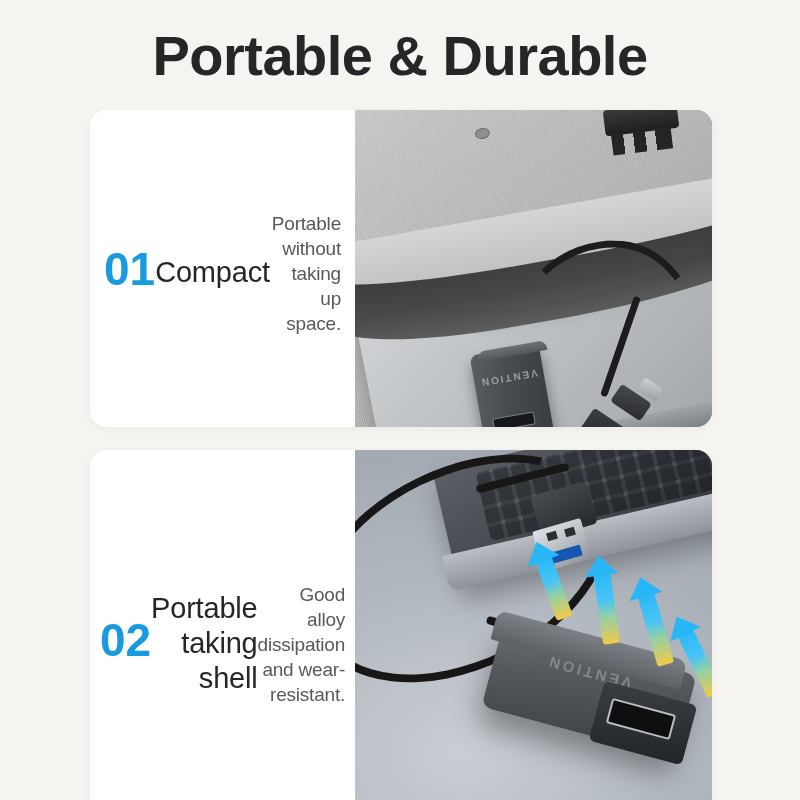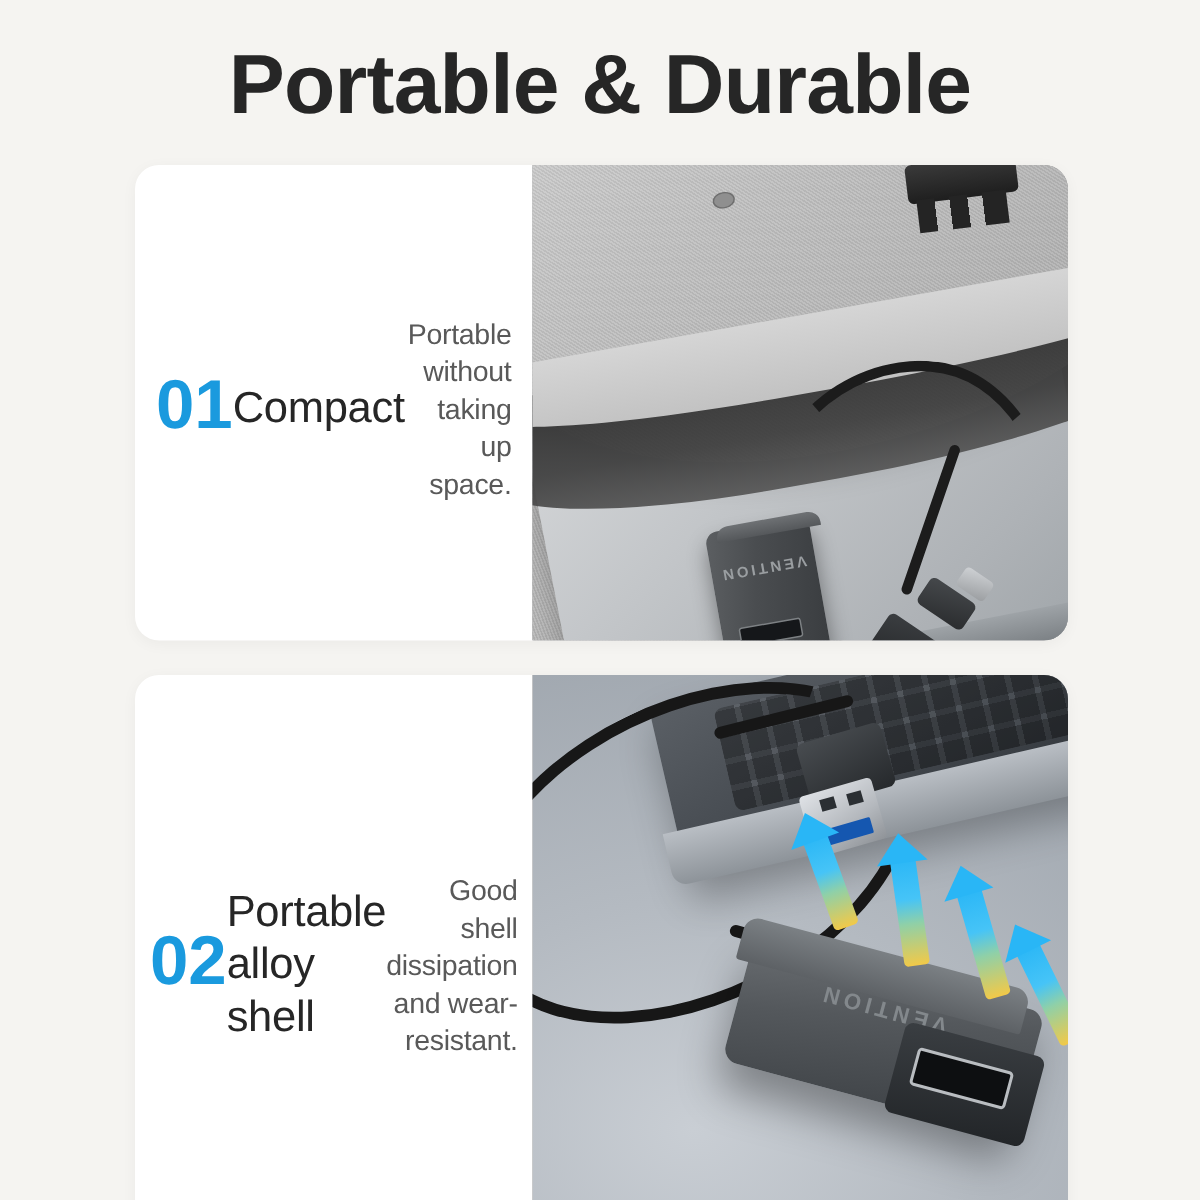--- a/index.html
+++ b/index.html
@@ -65,21 +65,21 @@
     font-weight: bold;
     color: #1a9ade;
     line-height: 52px;
     letter-spacing: 0px;
   }
   .card-heading {
     font-size: 29px;
     font-weight: 500;
     color: #262626;
     line-height: 35px;
-    text-align: left;
+    text-align: right;
     margin-top: 8px;
     letter-spacing: -0.2px;
   }
   .card-desc {
     font-size: 19px;
     font-weight: 300;
     color: #595959;
     line-height: 25px;
     text-align: right;
     margin-top: 10px;
@@ -487,23 +487,23 @@
 
     </div>
   </div>
 
   <div class="card" id="card-2">
 
     <div class="card-text">
       <div class="card-number">02</div>
       <div class="card-heading">
         <span>Portable</span><br>
-        <span>alloy shell</span>
+        <span>taking shell</span>
       </div>
-      <div class="card-desc">Good shell dissipation and wear-resistant.</div>
+      <div class="card-desc">Good alloy dissipation and wear-resistant.</div>
     </div>
 
     <div class="card-photo">
       <div class="ph2-bg"></div>
       <div class="ph2-laptop"></div>
       <div class="ph2-laptop-keys"></div>
       <div class="ph2-laptop-base"></div>
       <div class="ph2-screw"></div>
       <div class="ph2-cable"></div>
       <div class="ph2-cable-top"></div>

